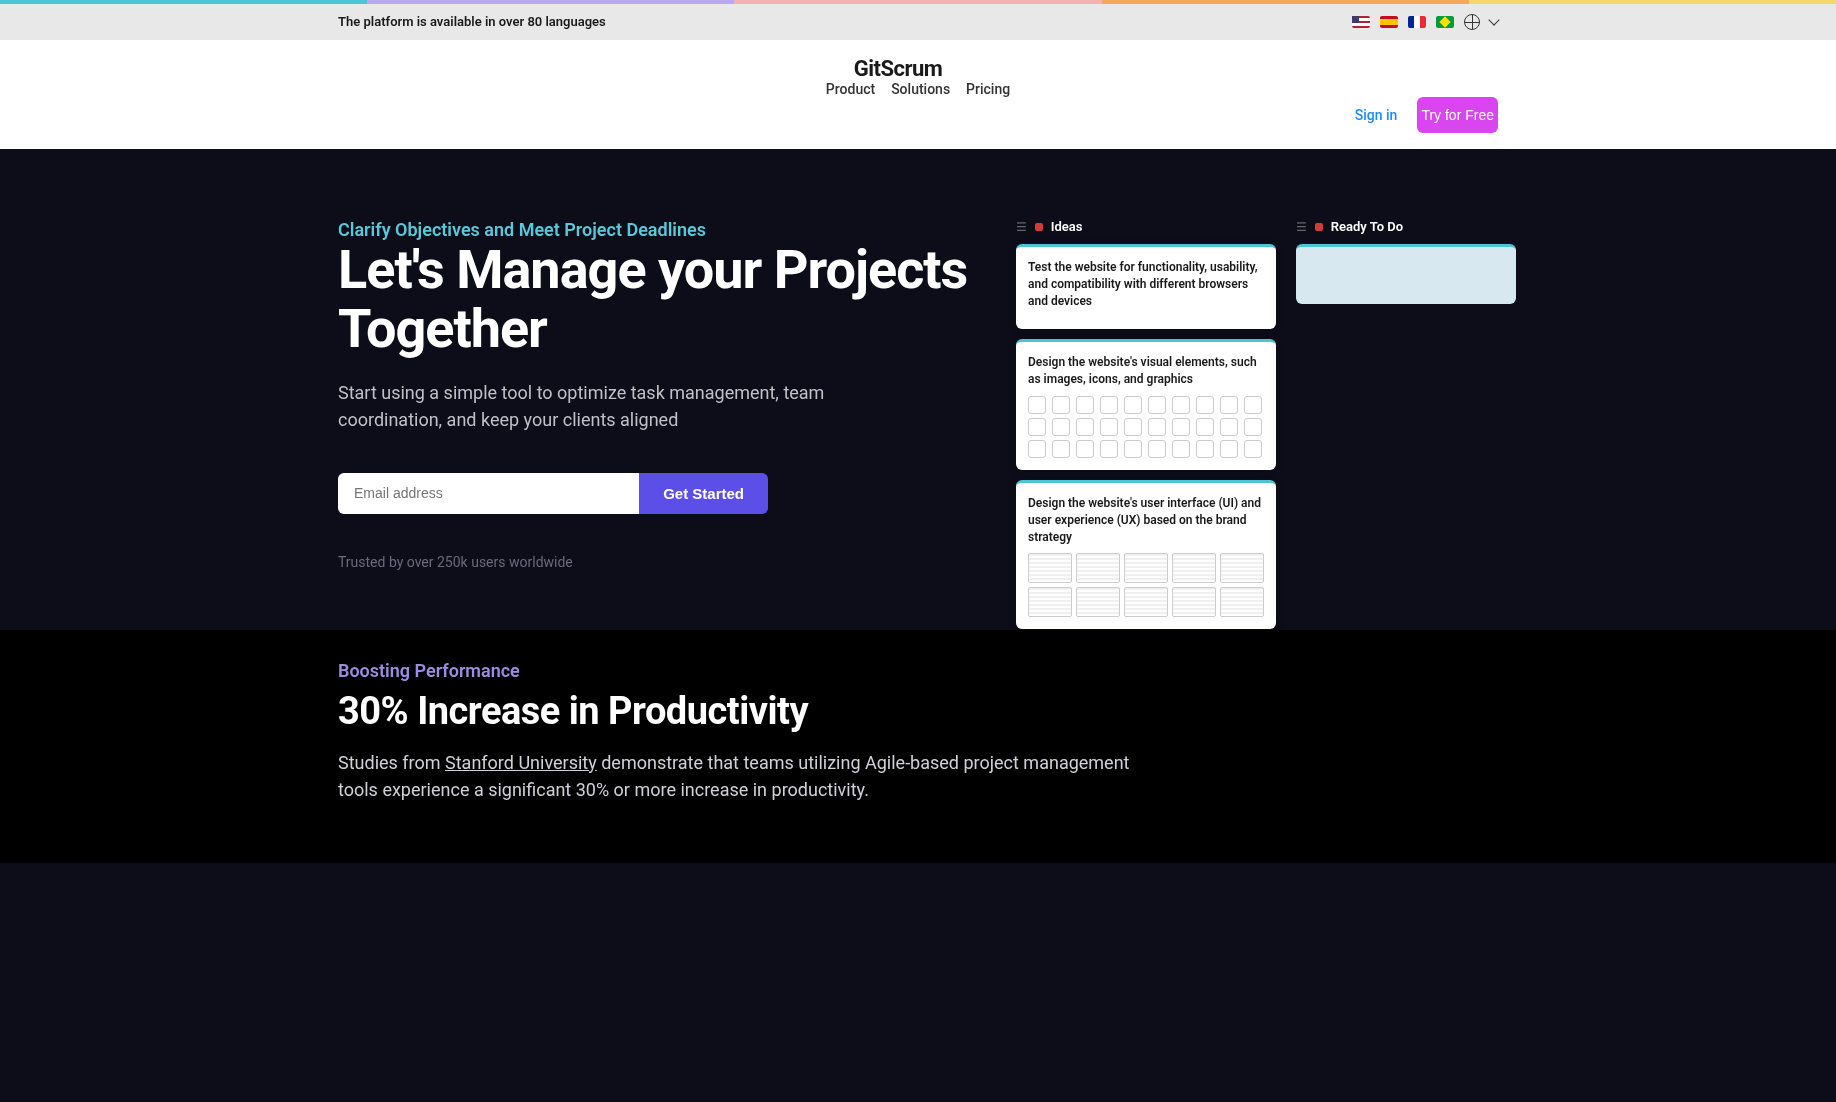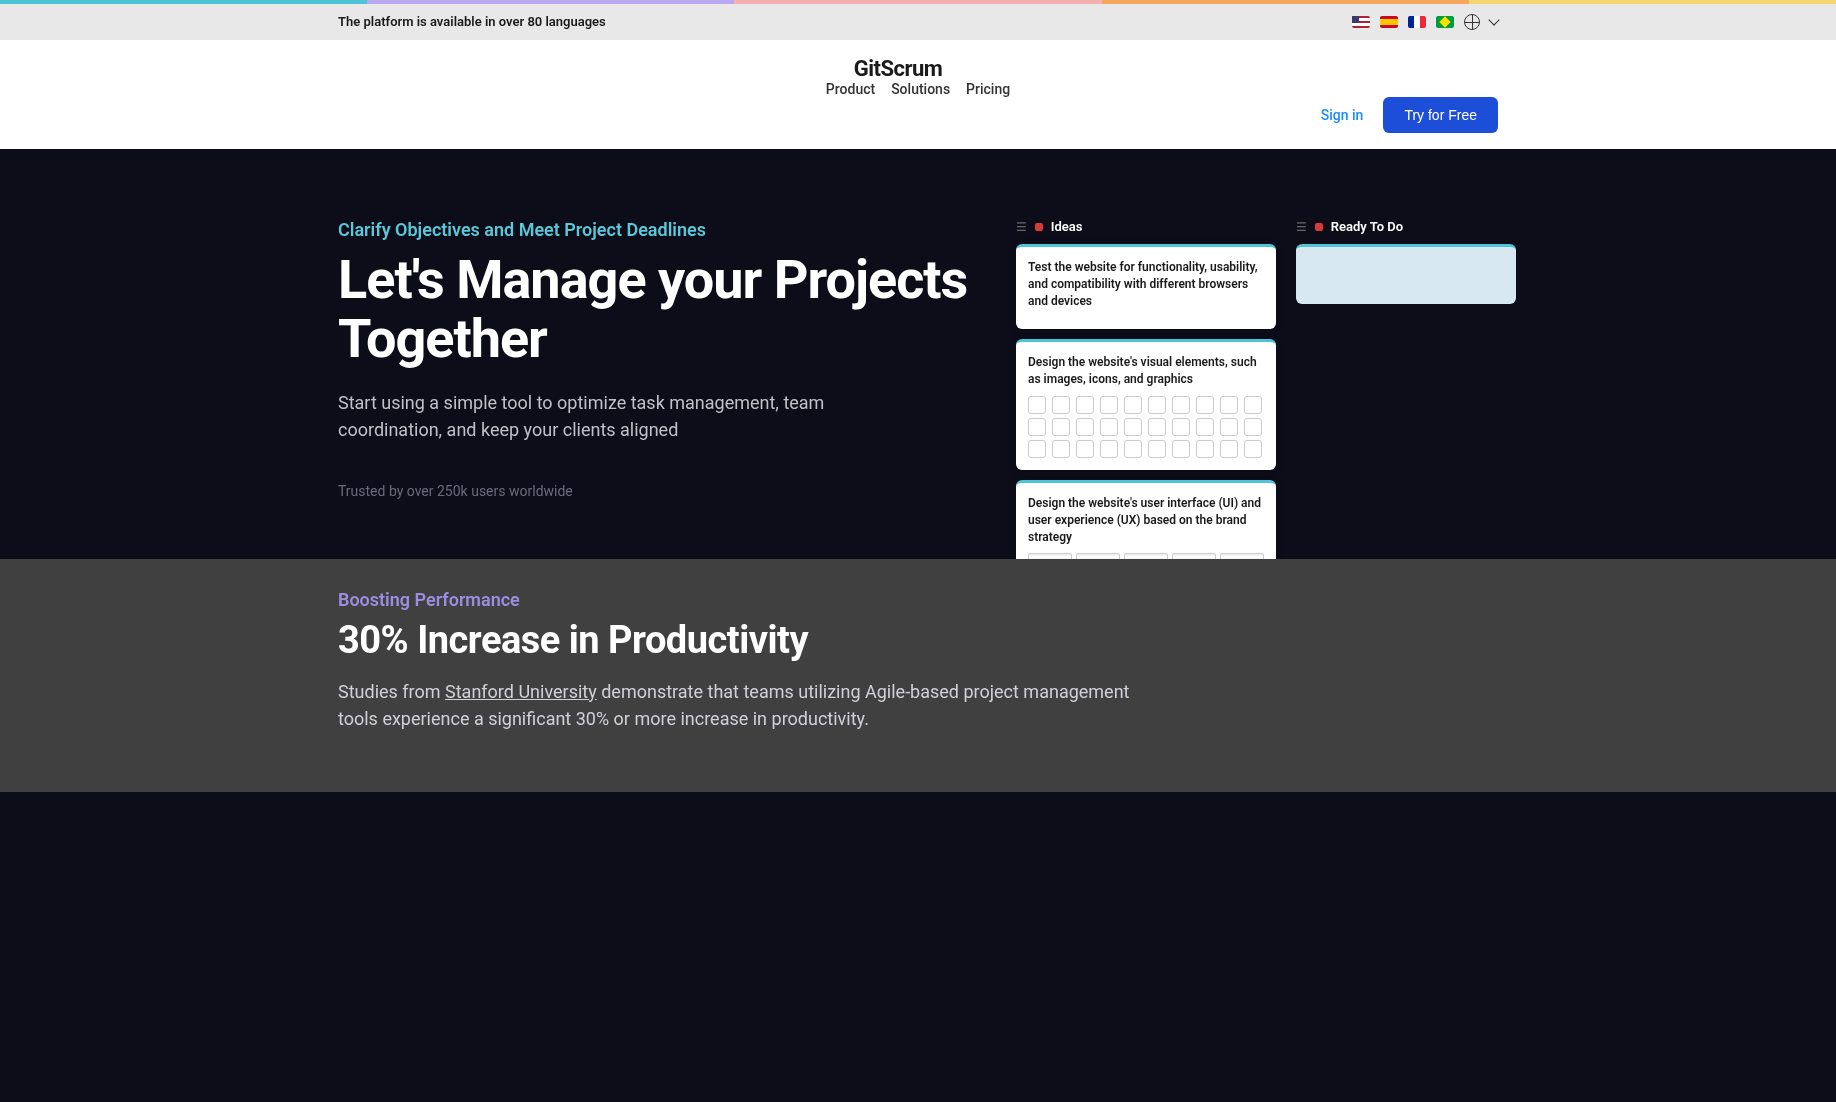--- a/index.html
+++ b/index.html
@@ -29,26 +29,26 @@
 .globe-icon::after { content: ''; position: absolute; top: 50%; left: 0; width: 100%; height: 1px; background: #333; }
 .chevron { width: 8px; height: 8px; border-right: 1.5px solid #333; border-bottom: 1.5px solid #333; transform: rotate(45deg); margin-top: -4px; }
 
 .navbar { background: white; padding: 16px 0; }
 .navbar-inner { max-width: 1200px; margin: 0 auto; display: flex; align-items: center; padding: 0 20px; flex-direction: column; }
 .logo { font-size: 22px; font-weight: 700; color: #1a1a1a; margin-right: 40px; letter-spacing: -0.5px; }
 .nav-links { display: flex; gap: 16px; }
 .nav-link { color: #333; font-size: 14px; font-weight: 500; text-decoration: none; cursor: pointer; }
 .nav-right { margin-left: auto; display: flex; align-items: center; gap: 20px; }
 .signin-link { color: #1a8cff; font-size: 14px; font-weight: 500; cursor: pointer; }
-.try-btn { background: #1d4ed8; color: white; padding: 10px 21px; border-radius: 6px; font-size: 14px; font-weight: 500; border: none; cursor: pointer; }
+.try-btn { background: #d946ef; color: white; padding: 10px 4px; border-radius: 6px; font-size: 14px; font-weight: 500; border: none; cursor: pointer; }
 
 .hero { background: #0d0d1a; padding: 70px 0 60px; position: relative; overflow: hidden; }
 .hero-inner { max-width: 1200px; margin: 0 auto; padding: 0 20px; display: flex; gap: 40px; }
 .hero-left { flex: 0 0 55%; }
-.hero-eyebrow { color: #5ac8d8; font-size: 18px; font-weight: 600; margin-bottom: 10px; }
+.hero-eyebrow { color: #5ac8d8; font-size: 18px; font-weight: 600; margin-bottom: 0; }
 .hero-title { color: white; font-size: 54px; font-weight: 700; line-height: 1.1; margin-bottom: 20px; letter-spacing: -1px; }
 .hero-subtitle { color: #c0c0c8; font-size: 18px; line-height: 1.5; margin-bottom: 40px; max-width: 540px; }
 .email-form { display: flex; max-width: 430px; margin-bottom: 40px; }
 .email-input { flex: 1; padding: 12px 16px; border: none; border-radius: 6px 0 0 6px; font-size: 14px; outline: none; }
 .email-btn { background: #5b4fe8; color: white; padding: 12px 24px; border: none; border-radius: 0 6px 6px 0; font-size: 15px; font-weight: 600; cursor: pointer; }
 .trusted-text { color: #6a6a7a; font-size: 14px; }
 
 .hero-right { flex: 0 0 45%; position: relative; }
 .board-col { position: absolute; }
 .col-ideas { top: 0; left: 0; width: 260px; }
@@ -61,21 +61,21 @@
 .card-text { font-size: 12px; font-weight: 600; color: #1a1a1a; line-height: 1.4; margin-bottom: 8px; }
 .icon-grid { display: grid; grid-template-columns: repeat(10, 1fr); gap: 4px; }
 .icon-cell { width: 18px; height: 18px; border: 1px solid #ccc; border-radius: 3px; }
 .wireframe-grid { display: grid; grid-template-columns: repeat(5, 1fr); gap: 4px; }
 .wf-cell { height: 30px; border: 1px solid #ccc; border-radius: 2px; background: repeating-linear-gradient(to bottom, #f0f0f0 0, #f0f0f0 2px, white 2px, white 4px); }
 .card-empty { background: #d8e8f0; height: 60px; border-radius: 6px; border-top: 3px solid #4ec5d6; }
 .illustration { position: absolute; top: 80px; left: 180px; width: 350px; height: 350px; background: radial-gradient(circle at 40% 30%, #2dd4e8 0%, #1a8ca8 30%, #0d4a5a 60%, #0d0d1a 100%); border-radius: 8px; z-index: -1; overflow: hidden; }
 .illustration::before { content: ''; position: absolute; top: 15%; left: 30%; width: 180px; height: 40px; background: linear-gradient(135deg, #8de8f5, #2dd4e8); border-radius: 50%; transform: rotate(-5deg); }
 .illustration::after { content: ''; position: absolute; bottom: 10%; left: 10%; width: 200px; height: 120px; background: radial-gradient(ellipse, #7dd45c 0%, #4a9c3a 50%, transparent 70%); border-radius: 50%; }
 
-.section2 { background: #404040; padding: 30px 0 60px; }
+.section2 { background: #000000; padding: 30px 0 60px; }
 .section2-inner { max-width: 1200px; margin: 0 auto; padding: 0 20px; }
 .section2-eyebrow { color: #9d8de0; font-size: 18px; font-weight: 600; margin-bottom: 8px; }
 .section2-title { color: white; font-size: 38px; font-weight: 700; margin-bottom: 16px; letter-spacing: -0.5px; }
 .section2-text { color: #d0d0d8; font-size: 18px; line-height: 1.5; max-width: 800px; }
 .section2-text .underline { text-decoration: underline; }
 </style>
 </head>
 <body>
 
 <div class="rainbow-bar">
@@ -114,20 +114,24 @@
     </div>
   </div>
 </div>
 
 <section class="hero">
   <div class="hero-inner">
     <div class="hero-left">
       <div class="hero-eyebrow">Clarify Objectives and Meet Project Deadlines</div>
       <h1 class="hero-title">Let's Manage your Projects Together</h1>
       <p class="hero-subtitle">Start using a simple tool to optimize task management, team coordination, and keep your clients aligned</p>
+      <div class="email-form">
+        <input class="email-input" type="email" placeholder="Email address" style="">
+        <button class="email-btn">Get Started</button>
+      </div>
       <div class="trusted-text">Trusted by over 250k users worldwide</div>
     </div>
     <div class="hero-right">
       <div class="illustration"></div>
       <div class="board-col col-ideas">
         <div class="col-header">
           <span class="col-menu-icon">☰</span>
           <span class="col-dot"></span>
           <span class="col-title">Ideas</span>
         </div>

